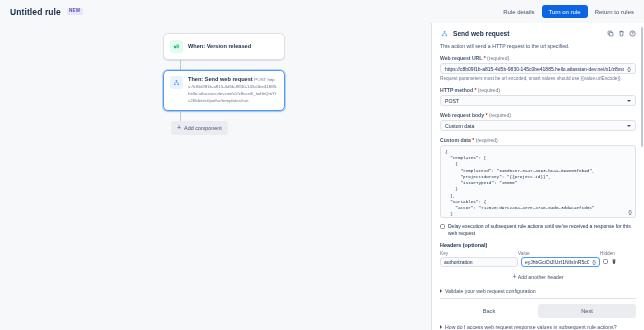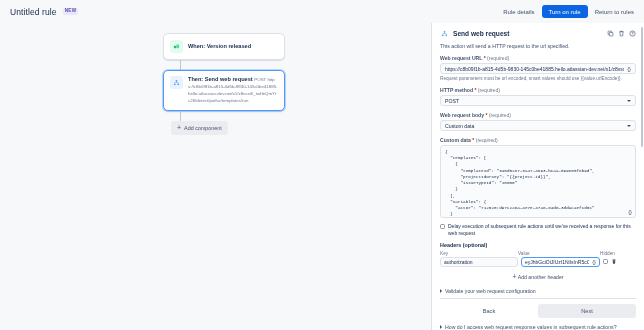--- a/index.html
+++ b/index.html
@@ -18,21 +18,21 @@
   .topbar {
     height: 23px;
     background: #f7f8f9;
     display: flex;
     align-items: center;
     padding: 0 10px;
     position: relative;
   }
   .rule-title {
     font-size: 8.5px;
-    font-weight: 400;
+    font-weight: 700;
     color: #172b4d;
     letter-spacing: .1px;
   }
   .new-badge {
     margin-left: 6px;
     font-size: 4.6px;
     font-weight: 700;
     color: #5e4db2;
     background: #e9e5fb;
     border-radius: 2px;

